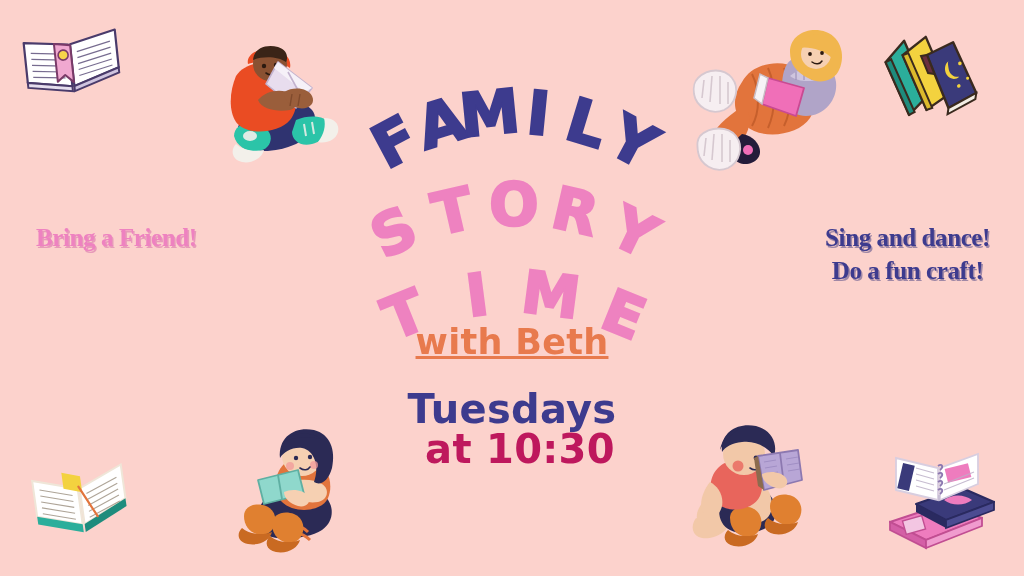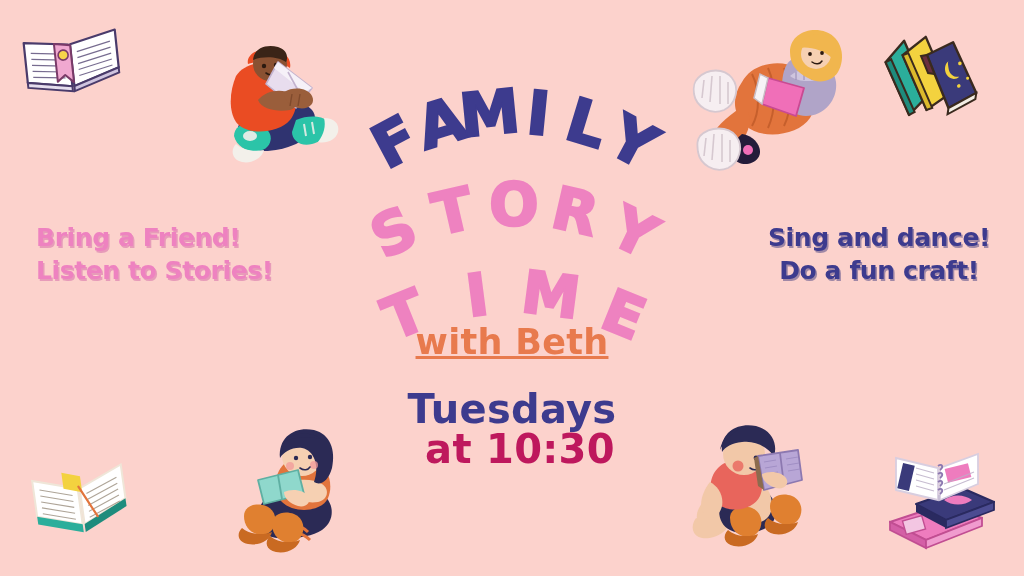--- a/index.html
+++ b/index.html
@@ -20,21 +20,21 @@
   
   .slogan {
     position: absolute;
     font-family: "DejaVu Sans", sans-serif;
     font-weight: bold;
     font-size: 25px;
     line-height: 1.30;
     letter-spacing: -0.4px;
     white-space: nowrap;
   }
-  .slogan .ln { display: block; }
+  .slogan .ln { display: block; font-family: Liberation Serif, serif; }
   #slogan-left {
     left: 36px; top: 222px;
     color: #EE82C0;
     text-shadow: 1.5px 1.5px 0 rgba(214,110,170,0.55);
   }
   #slogan-right {
     right: 34px; top: 222px;
     color: #3D3B8E;
     text-align: center;
     text-shadow: 1.5px 1.5px 0 rgba(48,46,120,0.45);
@@ -248,21 +248,20 @@
     <div class="arc-row" id="row-time">
         <span class="ch" style="left: 412.856px; top: 201.66px; transform: translate(-50%, 0px) rotate(-22deg);">T</span>
         <span class="ch" style="left: 479.537px; top: 184.209px; transform: translate(-50%, 0px) rotate(-7.33deg);">I</span>
         <span class="ch" style="left: 548.463px; top: 184.209px; transform: translate(-50%, 0px) rotate(7.33deg);">M</span>
         <span class="ch" style="left: 615.144px; top: 201.66px; transform: translate(-50%, 0px) rotate(22deg);">E</span>
       </div>
   </div>
 
   <div class="slogan" id="slogan-left">
     <span class="ln">Bring a Friend!</span>
-    <span class="ln">Listen to Stories!</span>
   </div>
   <div class="slogan" id="slogan-right">
     <span class="ln">Sing and dance!</span>
     <span class="ln">Do a fun craft!</span>
   </div>
 
   <div class="detail" id="with-beth">with Beth</div>
   <div class="detail" id="day-line">Tuesdays</div>
   <div class="detail" id="time-line">at 10:30</div>
 

